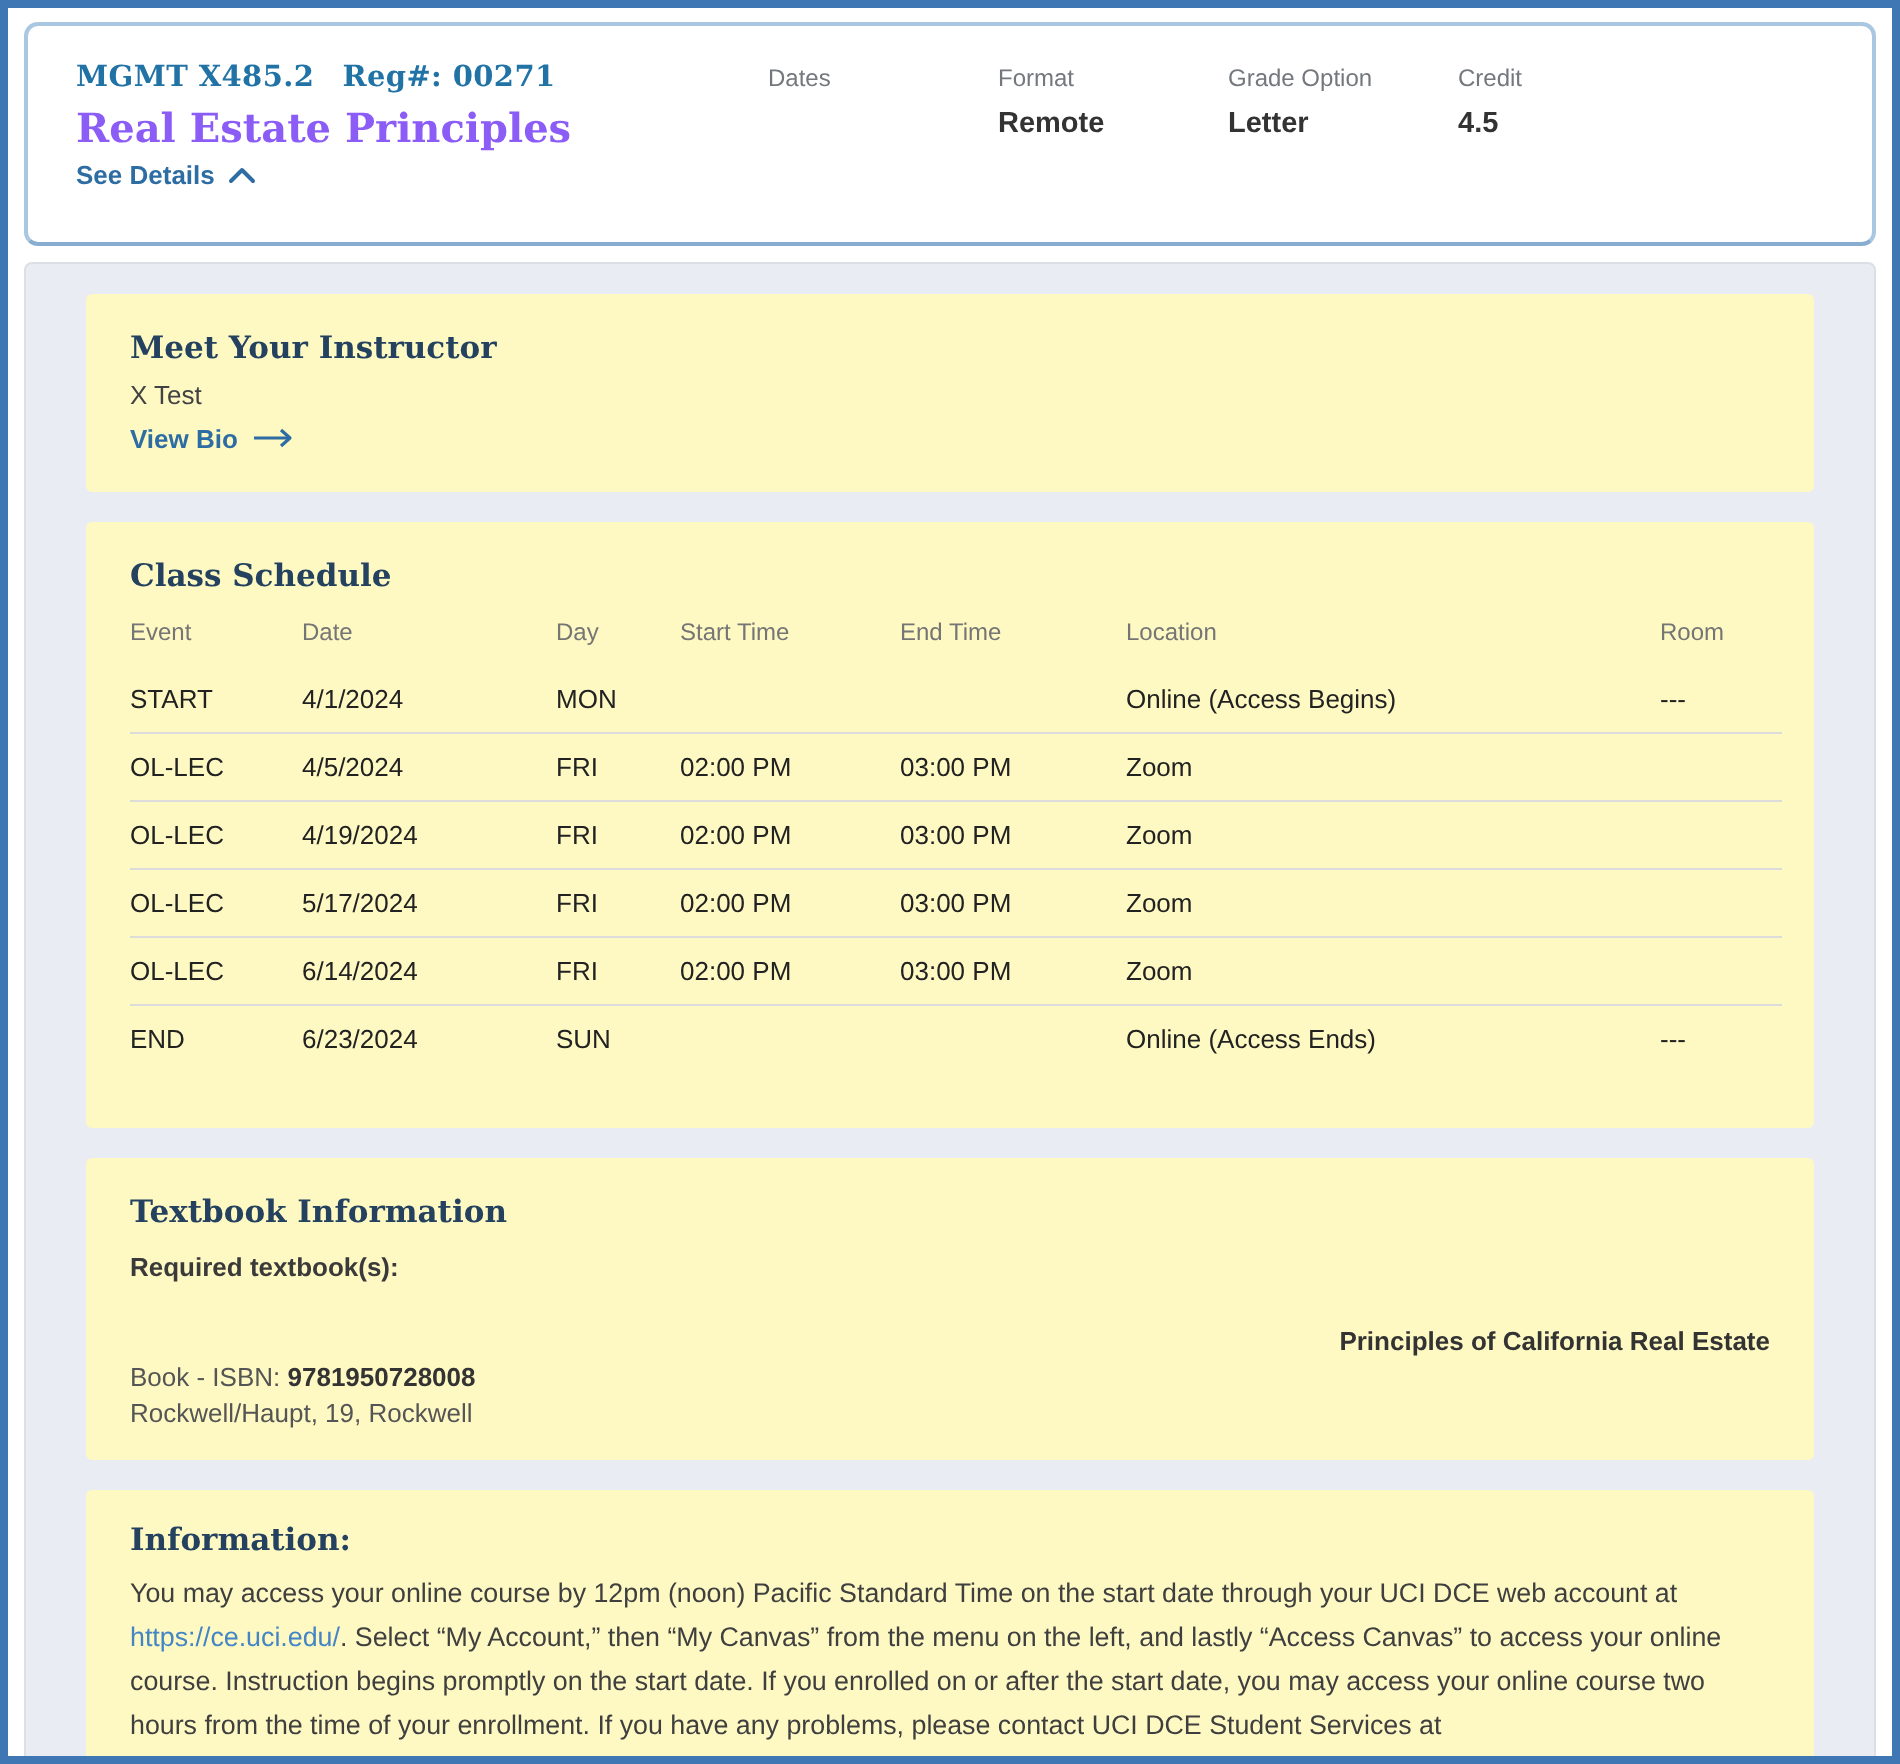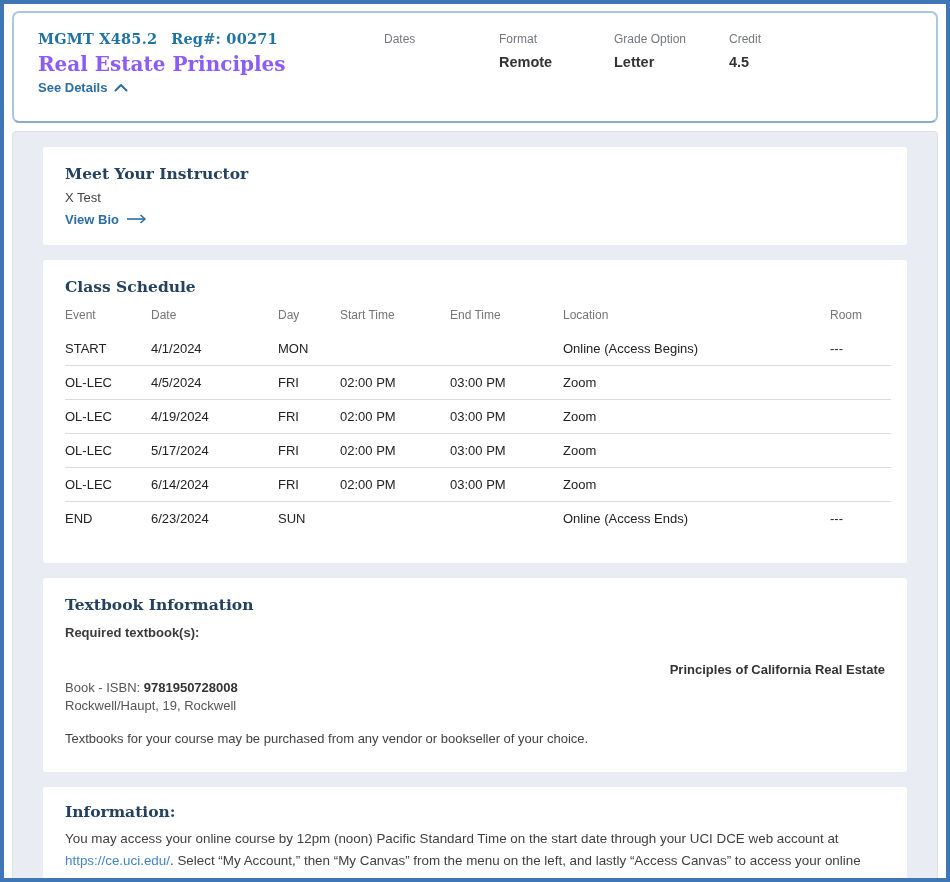--- a/index.html
+++ b/index.html
@@ -42,21 +42,21 @@
   
   .panel{
     margin:0 8px 0 8px;
     background:#e9ecf2;
     border:1px solid #dcdfe5;
     border-radius:4px;
     padding:15px 30px 28px 30px;
     min-height:736px;
   }
   .card{
-    background:#ffffff;
+    background:#fef9c3;
     border-radius:3px;
     padding:17px 22px;
     margin-bottom:15px;
   }
   .card:last-child{ margin-bottom:0; }
   .section-heading{ font-size:15.5px; font-weight:700; color:#24425f; }
 
   
   .instructor-name{ font-size:13px; color:#424242; margin-top:7px; }
   .view-bio{
@@ -78,21 +78,21 @@
   table.schedule th{
     text-align:left; font-weight:400; font-size:12px; color:#757575;
     padding:0 4px 10px 0;
   }
   table.schedule td{
     font-size:13px; color:#222; padding:9px 4px 9px 0; height:31px;
   }
   table.schedule tbody tr + tr td{ border-top:1px solid #dcdcdc; }
 
   
-  .textbook-card{ padding-bottom:26px; }
+  .textbook-card{ padding-bottom:14px; }
   .tb-required{ font-size:13px; font-weight:700; color:#3a3a3a; margin-top:11px; }
   .tb-book{ margin-top:21px; font-size:13px; line-height:18px; color:#555; }
   .tb-title{ font-weight:700; color:#333;text-align:right; }
   .tb-isbn-line{ color:#555; }
   .tb-isbn{ font-weight:700; color:#333; }
   .tb-note{ margin-top:16px; font-size:13px; color:#424242; }
 
   
   .info-card{ padding:15px 22px 16px 22px; }
   .info-text{ margin-top:7px; font-size:13.4px; line-height:22px; color:#3f3f3f; }
@@ -238,21 +238,20 @@
   <div class="card textbook-card">
     <div class="section-heading serif">Textbook Information</div>
     <div class="tb-required">Required textbook(s):</div>
     <div class="tb-book">
       <div class="tb-title">Principles of California Real Estate</div>
       <div class="tb-isbn-line">
         <span>Book - ISBN: </span><span class="tb-isbn">9781950728008</span>
       </div>
       <div>Rockwell/Haupt, 19, Rockwell</div>
     </div>
-    <div class="tb-note">Textbooks for your course may be purchased from any vendor or bookseller of your choice.</div>
   </div>
 
   <div class="card info-card">
     <div class="section-heading serif">Information:</div>
     <div class="info-text">
       <span>You may access your online course by 12pm (noon) Pacific Standard Time on the start date through your UCI DCE web account at </span><a href="#">https://ce.uci.edu/</a><span>. Select “My Account,” then “My Canvas” from the menu on the left, and lastly “Access Canvas” to access your online course. Instruction begins promptly on the start date. If you enrolled on or after the start date, you may access your online course two hours from the time of your enrollment. If you have any problems, please contact UCI DCE Student Services at </span>
     </div>
   </div>
 
 </div>

